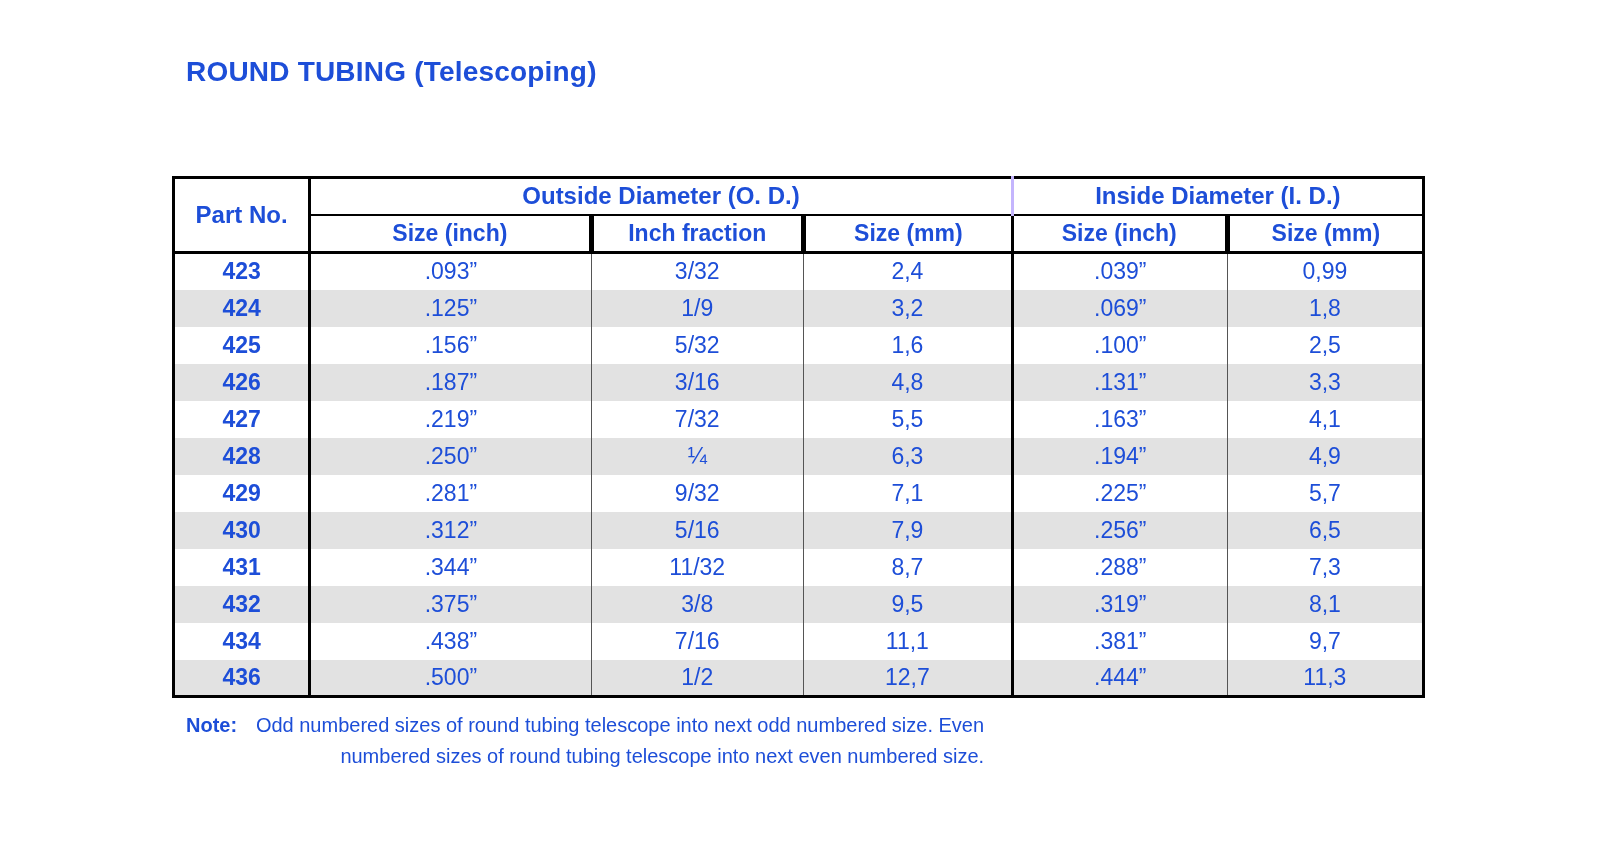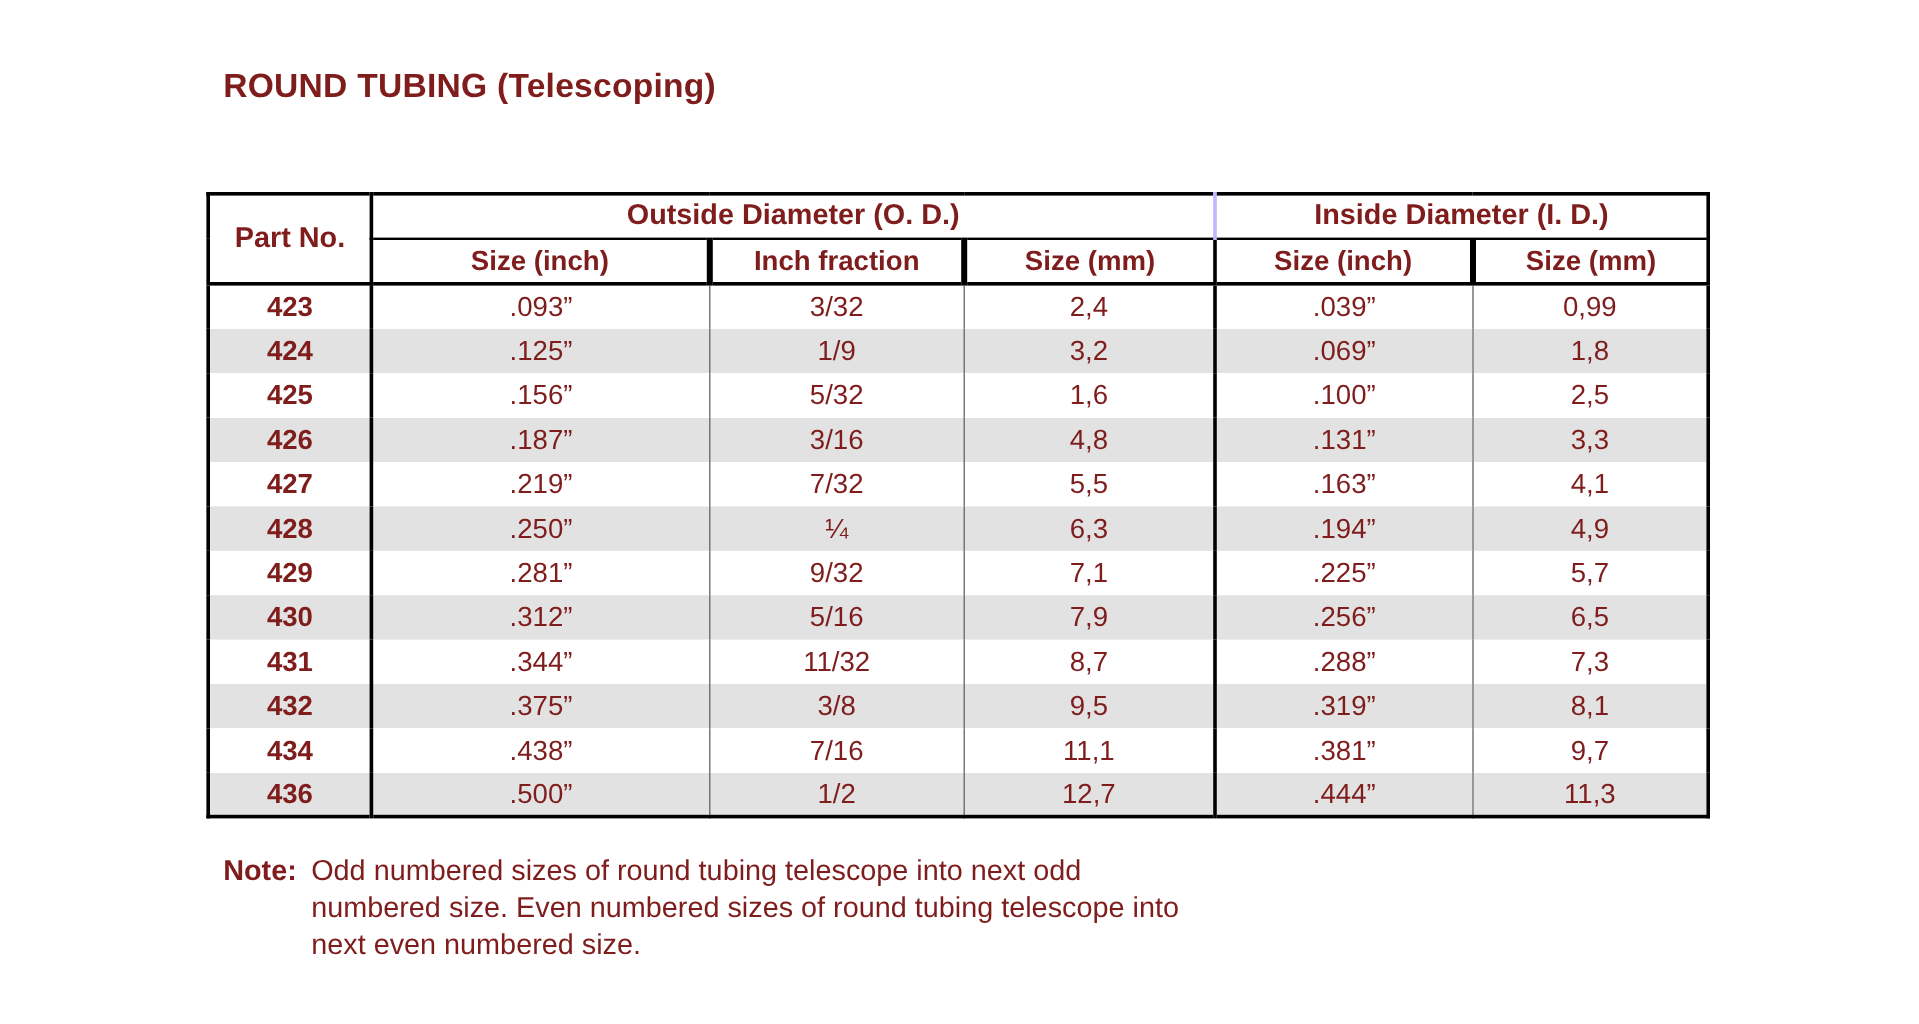--- a/index.html
+++ b/index.html
@@ -3,40 +3,40 @@
 <meta charset="utf-8">
 <style>
   * { margin: 0; padding: 0; box-sizing: border-box; }
   html, body { background: #ffffff; }
   .page {
     position: relative;
     width: 1599px;
     height: 853px;
     background: #ffffff;
     font-family: "Liberation Sans", sans-serif;
-    color: #7f1d1d;
+    color: #1d4ed8;
     overflow: hidden;
   }
 
   
   .heading-block { position: absolute; left: 186px; top: 54px; }
   .doc-title {
     font-size: 28px;
     font-weight: bold;
     line-height: 36px;
     letter-spacing: 0.2px;
   }
   .doc-subtitle {
     font-size: 25px;
     font-weight: normal;
     line-height: 33px;
   }
 
   
-  .tubing-table-wrap { position: absolute; left: 172px; top: 160px; }
+  .tubing-table-wrap { position: absolute; left: 172px; top: 176px; }
   table.tubing-table {
     border-collapse: collapse;
     table-layout: fixed;
     width: 1253px;
     border: 3px solid #000000;
   }
   .tubing-table th, .tubing-table td {
     text-align: center;
     vertical-align: middle;
     padding: 0;
@@ -74,22 +74,23 @@
   tbody td:nth-child(6) { border-left: 1px solid #555555; }
   tbody td:nth-child(5) { border-left: 3px solid #000000; }
 
   
   .note-block {
     position: absolute;
     left: 186px;
     top: 710px;
     display: flex;
     align-items: flex-start;
-    font-size: 24px;
+    font-size: 20px;
     line-height: 31px;
+    text-align: right;
   }
   .note-label { font-weight: bold; margin-right: 12px; white-space: nowrap; }
   .note-text { width: 735px; font-weight: normal; }
 </style>
 </head>
 <body>
 
 <div class="page">
 
   <div class="heading-block">

